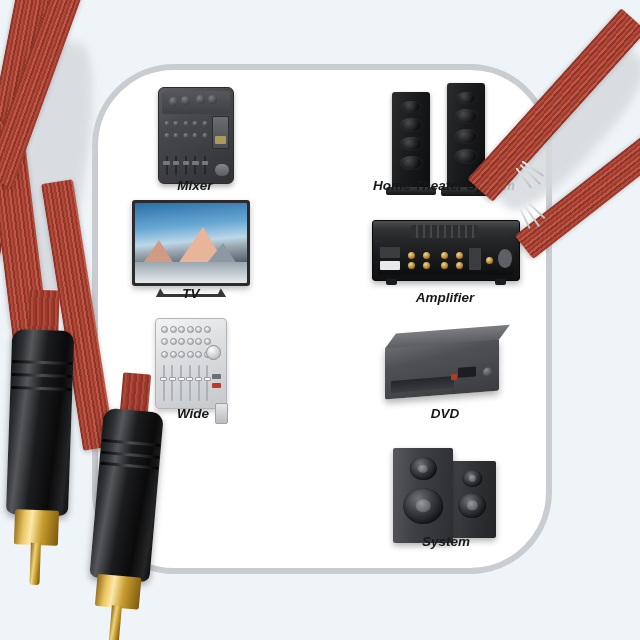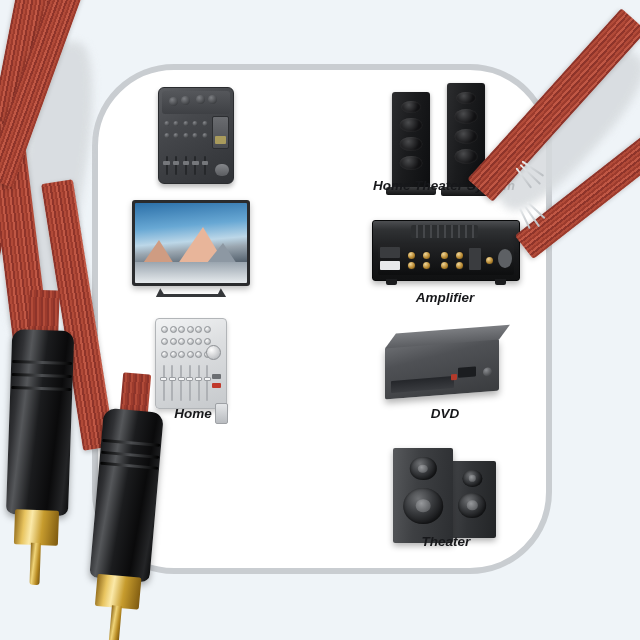--- a/index.html
+++ b/index.html
@@ -268,36 +268,38 @@
             </div>
           <div class="mx-col" style="left:80%;"> 
               <i style="top:2%"></i>
               <i style="top:22%"></i>
               <b></b>
             </div>
         </div>
         <div class="mx-btn"></div>
       </div>
     </div>
+    <div class="label" style="top:96px;">Mixer</div>
   </div>
 
   <div class="cell" style="left:128px;top:196px;width:126px;height:110px;">
     <div class="art">
       <div class="tv-f">
           <div class="tv-s">
         <div class="pk l"></div>
             <div class="pk c"></div>
             <div class="pk r"></div>
         <div class="snow"></div>
       </div>
         </div>
       <div class="tv-stand"></div>
       <div class="tv-leg" style="left:22%;"></div>
       <div class="tv-leg" style="right:22%;"></div>
     </div>
+    <div class="label" style="top:90px;">TV</div>
   </div>
 
   <div class="cell" style="left:146px;top:312px;width:94px;height:112px;">
     <div class="art">
       <div class="tn">
         <div class="row" style="top:8%;">
           <i style="left:0"></i>
             <i style="left:17%"></i>
             <i style="left:34%"></i>
           <i style="left:51%"></i>
@@ -327,21 +329,21 @@
             <b style="left:34%"></b>
           <b style="left:51%"></b>
             <b style="left:68%"></b>
             <b style="left:85%"></b>
         </div>
         <div class="grn"></div>
           <div class="red"></div>
         <div class="plug"></div>
       </div>
     </div>
-    <div class="label" style="top:94px;">Home</div>
+    <div class="label" style="top:94px;">Wide</div>
   </div>
 
 
   <div class="cell" style="left:368px;top:82px;width:152px;height:116px;">
     <div class="art">
       <div class="tw a">
         <div class="d" style="top:9%;width:52%;height:13%;"></div>
         <div class="d" style="top:27%;width:60%;height:15%;"></div>
         <div class="d" style="top:47%;width:60%;height:15%;"></div>
         <div class="d" style="top:67%;width:60%;height:15%;"></div>
@@ -402,21 +404,21 @@
     <div class="art">
       <div class="bk sm">
         <div class="dr" style="top:12%;width:40%;height:22%;"></div>
         <div class="dr" style="top:42%;width:58%;height:32%;"></div>
       </div>
       <div class="bk big">
         <div class="dr" style="top:10%;width:44%;height:24%;"></div>
         <div class="dr" style="top:42%;width:66%;height:38%;"></div>
       </div>
     </div>
-    <div class="label" style="top:104px;">Theater</div>
+    <div class="label" style="top:104px;">System</div>
   </div>
 
   <div class="shadow-s" style="left:18px;top:40px;width:64px;height:300px;transform:rotate(9deg);"></div>
   <div class="cbl" style="left:-6px;top:-40px;width:34px;height:300px;transform:rotate(11deg);"></div>
   <div class="cbl" style="left:2px;top:120px;width:36px;height:260px;transform:rotate(-7deg);"></div>
   <div class="cbl" style="left:26px;top:-60px;width:30px;height:250px;transform:rotate(20deg);"></div>
   <div class="cbl" style="left:62px;top:180px;width:32px;height:270px;transform:rotate(-9deg);"></div>
 
   <div class="rca" style="left:8px;top:330px;width:62px;height:250px;transform:rotate(2deg);">
     <div class="tail"></div>

